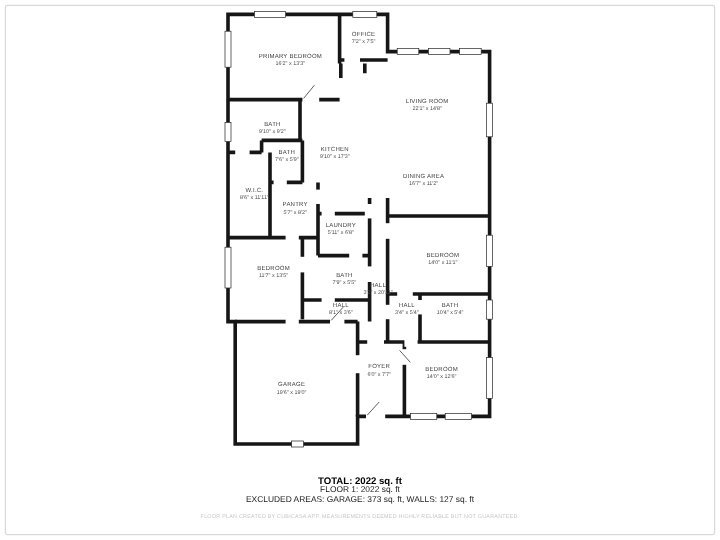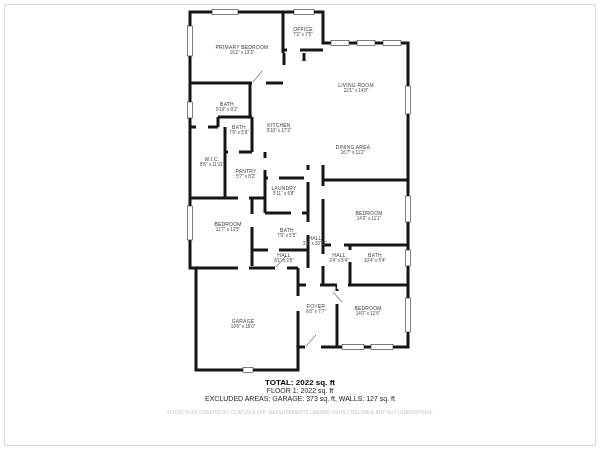--- a/index.html
+++ b/index.html
@@ -3,21 +3,21 @@
 <meta charset="utf-8">
 <style>
   html,body{margin:0;padding:0;background:#fff;}
   .canvas{position:relative;width:600px;height:450px;background:#ffffff;overflow:hidden;
           font-family:"Liberation Sans",sans-serif;}
   .frame{position:absolute;left:4px;top:4px;right:4px;bottom:4px;border:1px solid #d9d9d9;border-radius:2px;pointer-events:none;}
   svg.plan{position:absolute;left:0;top:0;width:600px;height:450px;}
   .room{position:absolute;transform:translateX(-50%);text-align:center;white-space:nowrap;color:#3c3c3c;z-index:3;}
   .room .rname{display:block;font-size:5px;line-height:6px;letter-spacing:.2px;}
   .room .rdims{display:block;font-size:4.5px;line-height:5.5px;color:#4a4a4a;}
-  .summary{position:absolute;left:0;top:378px;width:600px;text-align:center;color:#1a1a1a;z-index:3;}
+  .summary{position:absolute;left:0;top:396px;width:600px;text-align:center;color:#1a1a1a;z-index:3;}
   .summary .total{font-size:8px;font-weight:bold;line-height:9px;color:#000;}
   .summary .floor{font-size:7px;line-height:8px;}
   .summary .excluded{font-size:7px;line-height:8px;}
   .summary .disclaimer{font-size:4.5px;line-height:6px;margin-top:7px;color:#c6c6c6;letter-spacing:.2px;}
 </style>
 </head>
 <body>
 
 <div class="canvas">
 

